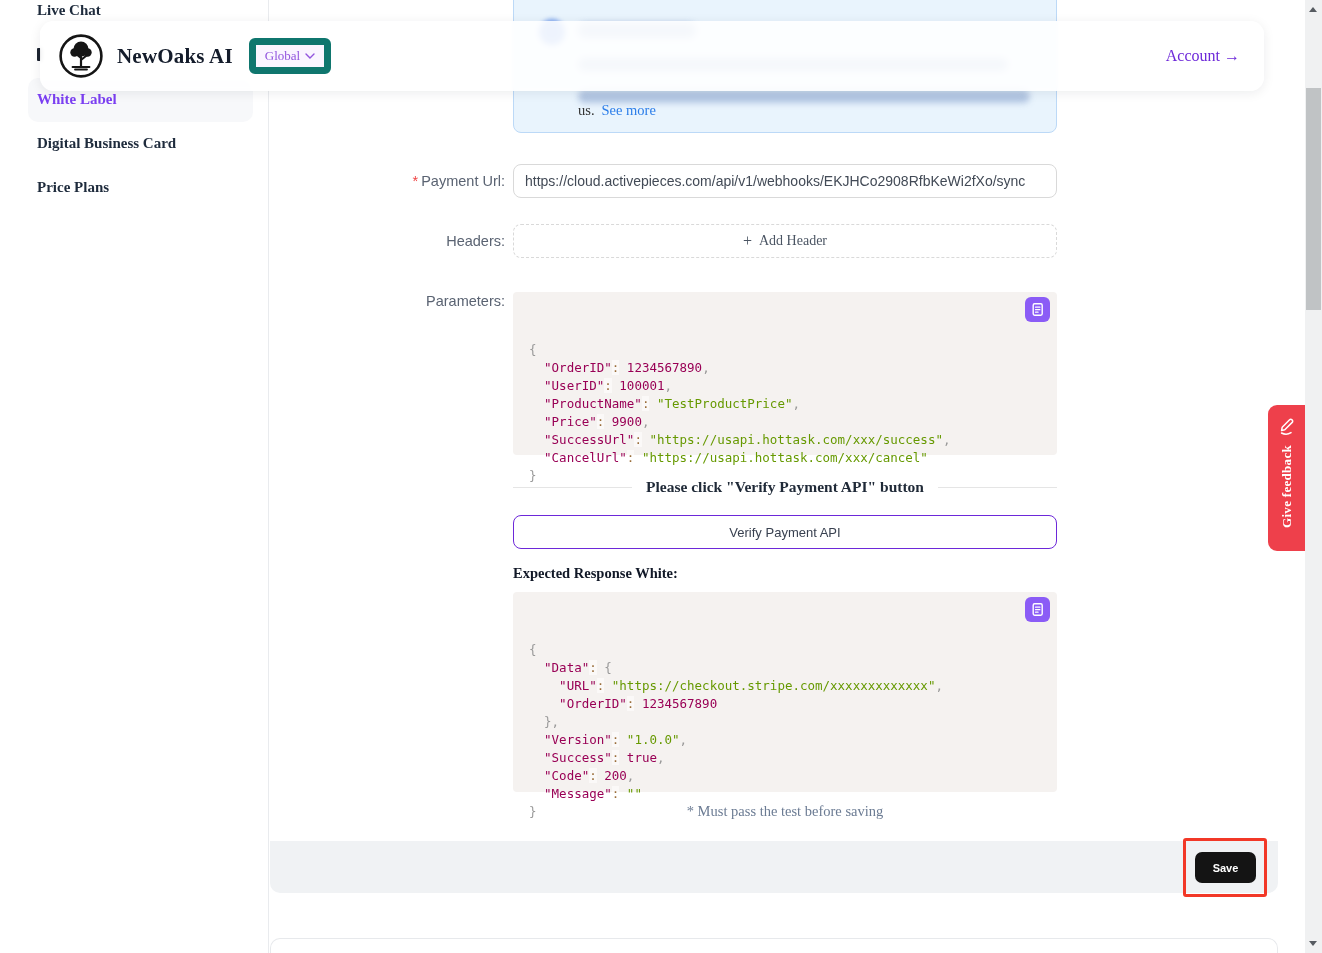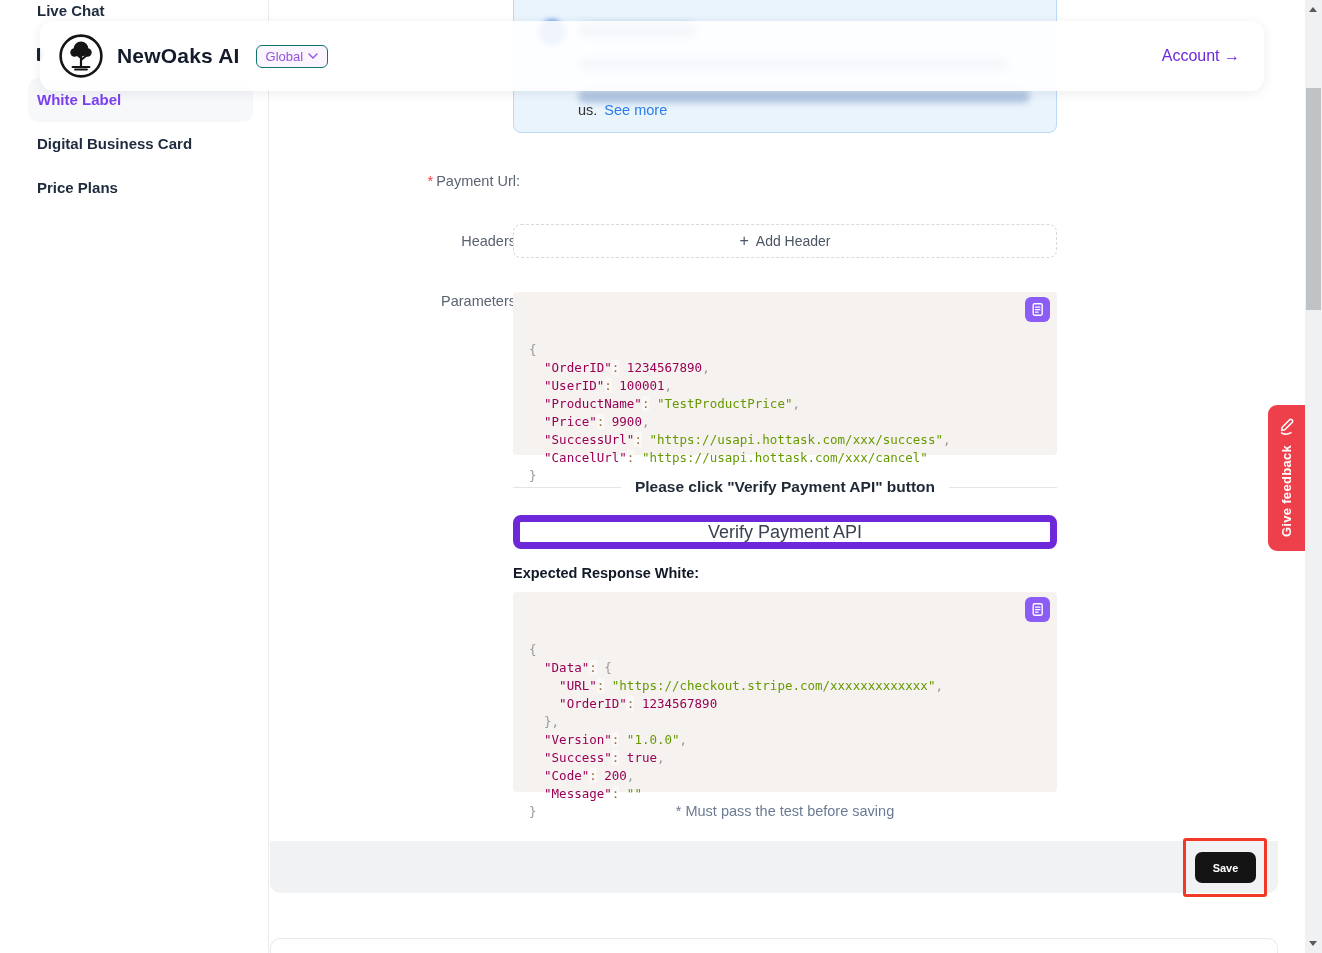--- a/index.html
+++ b/index.html
@@ -1,43 +1,43 @@
 <!DOCTYPE html>
 <html><head>
 <meta charset="utf-8">
 <style>
   * { margin:0; padding:0; box-sizing:border-box; }
   html,body { width:1322px; height:953px; background:#fff; font-family:"Liberation Sans", sans-serif; }
   #stage { position:relative; width:1322px; height:953px; overflow:hidden; background:#fff; }
-  .abs { position:absolute; }
+  .abs { position:absolute;font-family:Liberation Serif, serif; }
 
   
   #sidebar { left:0; top:0; width:269px; height:953px; background:#fff; border-right:1px solid #e9ebee; z-index:2; }
   .side-item { position:absolute; left:37px; font-size:15px; font-weight:700; color:#1e2b3c; cursor:pointer; white-space:nowrap; }
   .side-item.active { color:#7b3ff2; }
   #active-bg { left:28px; top:78px; width:225px; height:44px; background:#f7f8fa; border-radius:10px; }
   #obscured-sliver { left:37px; top:48px; width:4px; height:13px; background:#1c2430; border-radius:1px; }
 
   
   #reminder-box { left:513px; top:-62px; width:544px; height:195px; background:#e9f4fd; border:1px solid #bcd9f7; border-radius:8px; z-index:1; }
   .blur-bar { position:absolute; background:#9fb6d9; border-radius:7px; filter:blur(3px); opacity:.75; }
   #reminder-avatar { position:absolute; left:25px; top:80px; width:26px; height:26px; border-radius:50%; background:#7ea5ee; filter:blur(2px); }
   #reminder-last-line { position:absolute; left:64px; top:163px; font-size:14.5px; color:#333; }
   #see-more-link { color:#2b7de9; margin-left:7px; cursor:pointer; text-decoration:none; }
 
   
   #navbar { left:40px; top:21px; width:1224px; height:70px; background:rgba(255,255,255,.87); backdrop-filter:blur(2px); border-radius:14px; box-shadow:0 2px 12px rgba(15,23,42,.08); display:flex; align-items:center; padding:0 24px 0 18px; z-index:5; }
   #brand-name { margin-left:13px; font-size:21px; font-weight:600; color:#141c2b; letter-spacing:.2px; }
-  #region-chip { margin-left:16px; display:flex; align-items:center; gap:5px; padding:3px 9px; border:1px solid #0f766e; background:#faf5ff; border-radius:6px; color:#9254de; font-size:13px; cursor:pointer; }
+  #region-chip { margin-left:16px; display:flex; align-items:center; gap:5px; padding:3px 9px; border:7px solid #0f766e; background:#faf5ff; border-radius:6px; color:#9254de; font-size:13px; cursor:pointer; }
   #nav-links { display:flex; gap:38px; margin-left:122px; }
   .nav-link { font-size:16px; color:#1f2430; cursor:pointer; white-space:nowrap; }
   #account-link { margin-left:auto; font-size:16px; color:#6d28d9; cursor:pointer; white-space:nowrap; }
 
   
-  .form-label { position:absolute; left:270px; width:235px; text-align:right; font-size:14.5px; color:#5a6372; white-space:nowrap;margin-left:15px; }
+  .form-label { position:absolute; left:270px; width:235px; text-align:right; font-size:14.5px; color:#5a6372; white-space:nowrap; }
   .req-star { color:#ef4444; margin-right:3px; }
   #payment-input { left:513px; top:164px; width:544px; height:34px; border:1px solid #d9d9d9; border-radius:8px; padding:0 11px; font-size:14px; color:#424a56; background:#fff; font-family:"Liberation Sans", sans-serif; outline:none; }
   #add-header-btn { left:513px; top:224px; width:544px; height:34px; border:1px dashed #d9d9d9; border-radius:8px; background:#fff; display:flex; align-items:center; justify-content:center; gap:7px; font-size:14px; color:#4b5563; cursor:pointer; }
   .plus-glyph { font-size:16px; color:#4b5563; line-height:1; }
 
   .code-block { position:absolute; left:513px; width:544px; background:#f5f2f0; border-radius:4px; padding:13px 16px; font-family:"DejaVu Sans Mono", monospace; font-size:12.5px; line-height:18px; white-space:pre; }
   #params-code { top:292px; height:163px; }
   #response-code { top:592px; height:200px; }
   .code-line { height:18px; }
   .tok-property { color:#990055; }
@@ -45,21 +45,21 @@
   .tok-number, .tok-boolean { color:#990055; }
   .tok-punctuation { color:#999; }
   .tok-operator { color:#9a6e3a; background:hsla(0,0%,100%,.55); }
   .tok-plain { color:#4a4a4a; }
   .copy-btn { position:absolute; top:5px; right:7px; width:25px; height:25px; background:#8b5cf6; border:none; border-radius:6px; display:flex; align-items:center; justify-content:center; cursor:pointer; }
 
   #divider-row { left:513px; top:476px; width:544px; height:22px; display:flex; align-items:center; }
   #divider-row .line { flex:1; height:1px; background:#e5e5e5; }
   #divider-text { padding:0 14px; font-size:15.5px; font-weight:700; color:#1f2937; white-space:nowrap; }
 
-  #verify-btn { left:513px; top:515px; width:544px; height:34px; background:#fff; border:7px solid #6d28d9; border-radius:8px; font-size:18px; color:#394150; cursor:pointer; font-family:"Liberation Sans", sans-serif; }
+  #verify-btn { left:513px; top:515px; width:544px; height:34px; background:#fff; border:1px solid #6d28d9; border-radius:8px; font-size:13px; color:#394150; cursor:pointer; font-family:"Liberation Sans", sans-serif; }
   #expected-label { left:513px; top:565px; font-size:14.5px; font-weight:700; color:#111827; }
   #must-pass-note { left:513px; top:803px; width:544px; text-align:center; font-size:14.5px; color:#6b7b93; }
 
   #footer-bar { left:270px; top:841px; width:1008px; height:52px; background:#f0f2f4; border-radius:0 0 10px 10px; }
   #save-annotation { left:1183px; top:838px; width:84px; height:59px; border:3px solid #f23827; border-radius:3px; z-index:7; }
   #save-btn { left:1195px; top:852px; width:61px; height:31px; background:#141414; color:#fff; font-size:11px; font-weight:700; border:none; border-radius:7px; cursor:pointer; z-index:8; font-family:"Liberation Sans", sans-serif; }
 
   #next-card { left:270px; top:938px; width:1008px; height:30px; background:#fff; border:1px solid #e7e9ec; border-bottom:none; border-radius:10px 10px 0 0; }
 
   
@@ -114,20 +114,21 @@
       <svg width="10" height="6" viewBox="0 0 10 6">
           <path d="M1 1 l4 4 4-4" fill="none" stroke="#9254de" stroke-width="1.4" stroke-linecap="round"></path>
         </svg>
     </span>
     <span id="account-link">Account →</span>
   </div>
 
   <div class="form-label" style="top:173px;">
     <span class="req-star">*</span><span>Payment Url:</span>
   </div>
+  <input class="abs" id="payment-input" readonly="" value="https://cloud.activepieces.com/api/v1/webhooks/EKJHCo2908RfbKeWi2fXo/sync" style="">
 
   <div class="form-label" style="top:233px;padding-left:8px;">Headers:</div>
   <div class="abs" id="add-header-btn">
     <span class="plus-glyph">+</span>
     <span>Add Header</span>
   </div>
 
   <div class="form-label" style="top:293px;">Parameters:</div>
   <div class="abs code-block" id="params-code">
     <div><div class="code-line"><span class="tok-punctuation">{</span></div><div class="code-line"><span class="tok-plain">  </span><span class="tok-property">"OrderID"</span><span class="tok-operator">:</span><span class="tok-plain"> </span><span class="tok-number">1234567890</span><span class="tok-punctuation">,</span></div><div class="code-line"><span class="tok-plain">  </span><span class="tok-property">"UserID"</span><span class="tok-operator">:</span><span class="tok-plain"> </span><span class="tok-number">100001</span><span class="tok-punctuation">,</span></div><div class="code-line"><span class="tok-plain">  </span><span class="tok-property">"ProductName"</span><span class="tok-operator">:</span><span class="tok-plain"> </span><span class="tok-string">"TestProductPrice"</span><span class="tok-punctuation">,</span></div><div class="code-line"><span class="tok-plain">  </span><span class="tok-property">"Price"</span><span class="tok-operator">:</span><span class="tok-plain"> </span><span class="tok-number">9900</span><span class="tok-punctuation">,</span></div><div class="code-line"><span class="tok-plain">  </span><span class="tok-property">"SuccessUrl"</span><span class="tok-operator">:</span><span class="tok-plain"> </span><span class="tok-string">"https://usapi.hottask.com/xxx/success"</span><span class="tok-punctuation">,</span></div><div class="code-line"><span class="tok-plain">  </span><span class="tok-property">"CancelUrl"</span><span class="tok-operator">:</span><span class="tok-plain"> </span><span class="tok-string">"https://usapi.hottask.com/xxx/cancel"</span></div><div class="code-line"><span class="tok-punctuation">}</span></div></div>

